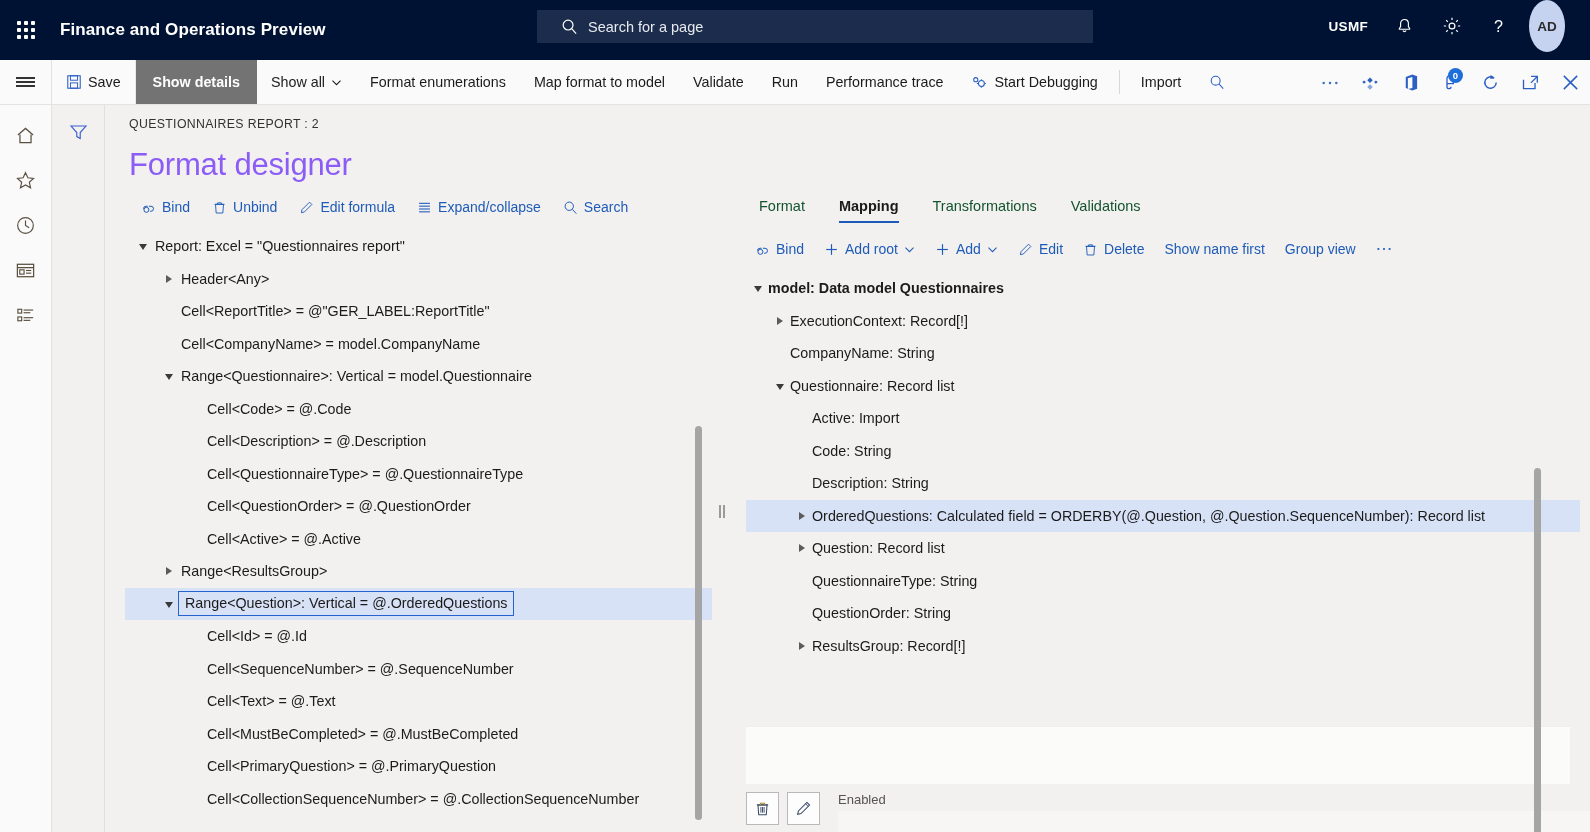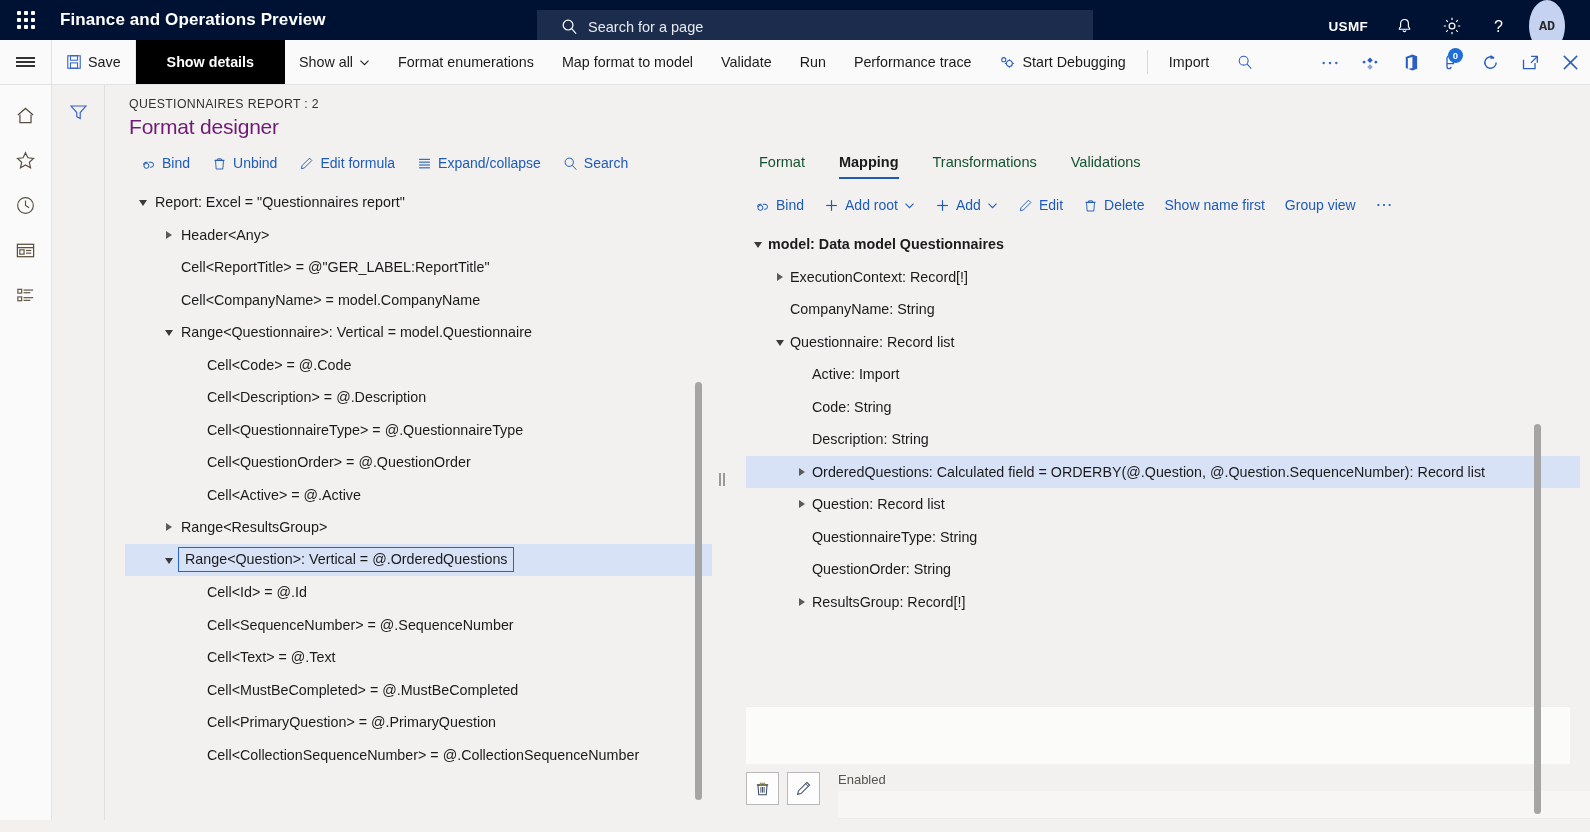--- a/index.html
+++ b/index.html
@@ -5,21 +5,21 @@
   * { box-sizing: border-box; margin: 0; padding: 0; }
   html, body {
     width: 1590px; height: 832px;
     font-family: "Liberation Sans", sans-serif;
     background: #f2f1f0;
     overflow: hidden;
   }
 
   
   .topbar {
-    height: 40px; width: 100%;
+    height: 60px; width: 100%;
     background: #001233;
     display: flex; align-items: center;
     position: relative;
   }
   .waffle {
     width: 52px; height: 52px;
     display: flex; align-items: center; justify-content: center;
     cursor: pointer;
   }
   .waffle-grid {
@@ -53,21 +53,20 @@
     cursor: pointer;
   }
   .company { color:#ffffff; font-size:13.5px; font-weight:bold; padding: 0 13px; letter-spacing:.3px;}
   .ticon { width: 47px; }
   .avatar {
     width: 36px; height: 36px; border-radius: 50%;
     background: #c6d3f0; color: #2b2b2b;
     font-size: 13.5px; font-weight: bold;
     display: flex; align-items: center; justify-content: center;
     margin: 0 13px 0 7px;
-    font-family: Liberation Mono, monospace;
   }
 
   
   .cmdbar {
     height: 45px; width: 100%;
     background: #fafafa;
     display: flex; align-items: stretch;
     border-bottom: 1px solid #e3e3e3;
     position: relative;
   }
@@ -77,21 +76,21 @@
   }
   .hamburger i {
     display:block; width: 19px; height: 1.6px; background: #333; margin: 2.6px 0;
   }
   .cmdgroup { display: flex; align-items: stretch; }
   .cmdbtn {
     display: flex; align-items: center; gap: 6px;
     padding: 0 14px; font-size: 14.3px; color: #1b1b1b;
     cursor: pointer; white-space: nowrap;
   }
-  .cmdbtn.active { background: #000000; color: #ffffff; font-weight: bold; padding: 0 31px;}
+  .cmdbtn.active { background: #737373; color: #ffffff; font-weight: bold; padding: 0 17px;}
   .cmdbtn.save { border-right: 1px solid #e8e8e8; }
   .cmd-sep { width: 1px; background: #d8d8d8; margin: 10px 7px; }
   .cmd-right {
     position: absolute; right: 0; top: 0; height: 45px;
     display: flex; align-items: center;
   }
   .cmd-right > div {
     width: 40px; height: 45px; display: flex; align-items: center; justify-content: center; cursor: pointer;
     position: relative;
   }
@@ -129,21 +128,21 @@
   .content {
     flex: 1 1 auto;
     background: #f2f1f0;
     display: flex; flex-direction: column;
     min-width: 0;
     position: relative;
   }
 
   .pagehead { padding: 12px 0 0 24px; }
   .breadcrumb { font-size: 12.3px; color: #323130; letter-spacing: .35px; }
-  .pagetitle { font-size: 21px; color: #701a75; margin-top: 4px; font-weight: normal; letter-spacing: -.2px;}
+  .pagetitle { font-size: 31px; color: #8b5cf6; margin-top: 16px; font-weight: normal; letter-spacing: -.2px;}
 
   .panes { display: flex; flex: 1 1 auto; min-height: 0; }
 
   
   .leftpane { width: 607px; flex: 0 0 607px; display: flex; flex-direction: column; min-height: 0; position: relative;}
   .mini-toolbar {
     display: flex; align-items: center; gap: 2px;
     padding: 12px 0 11px 26px;
   }
   .mtbtn {

